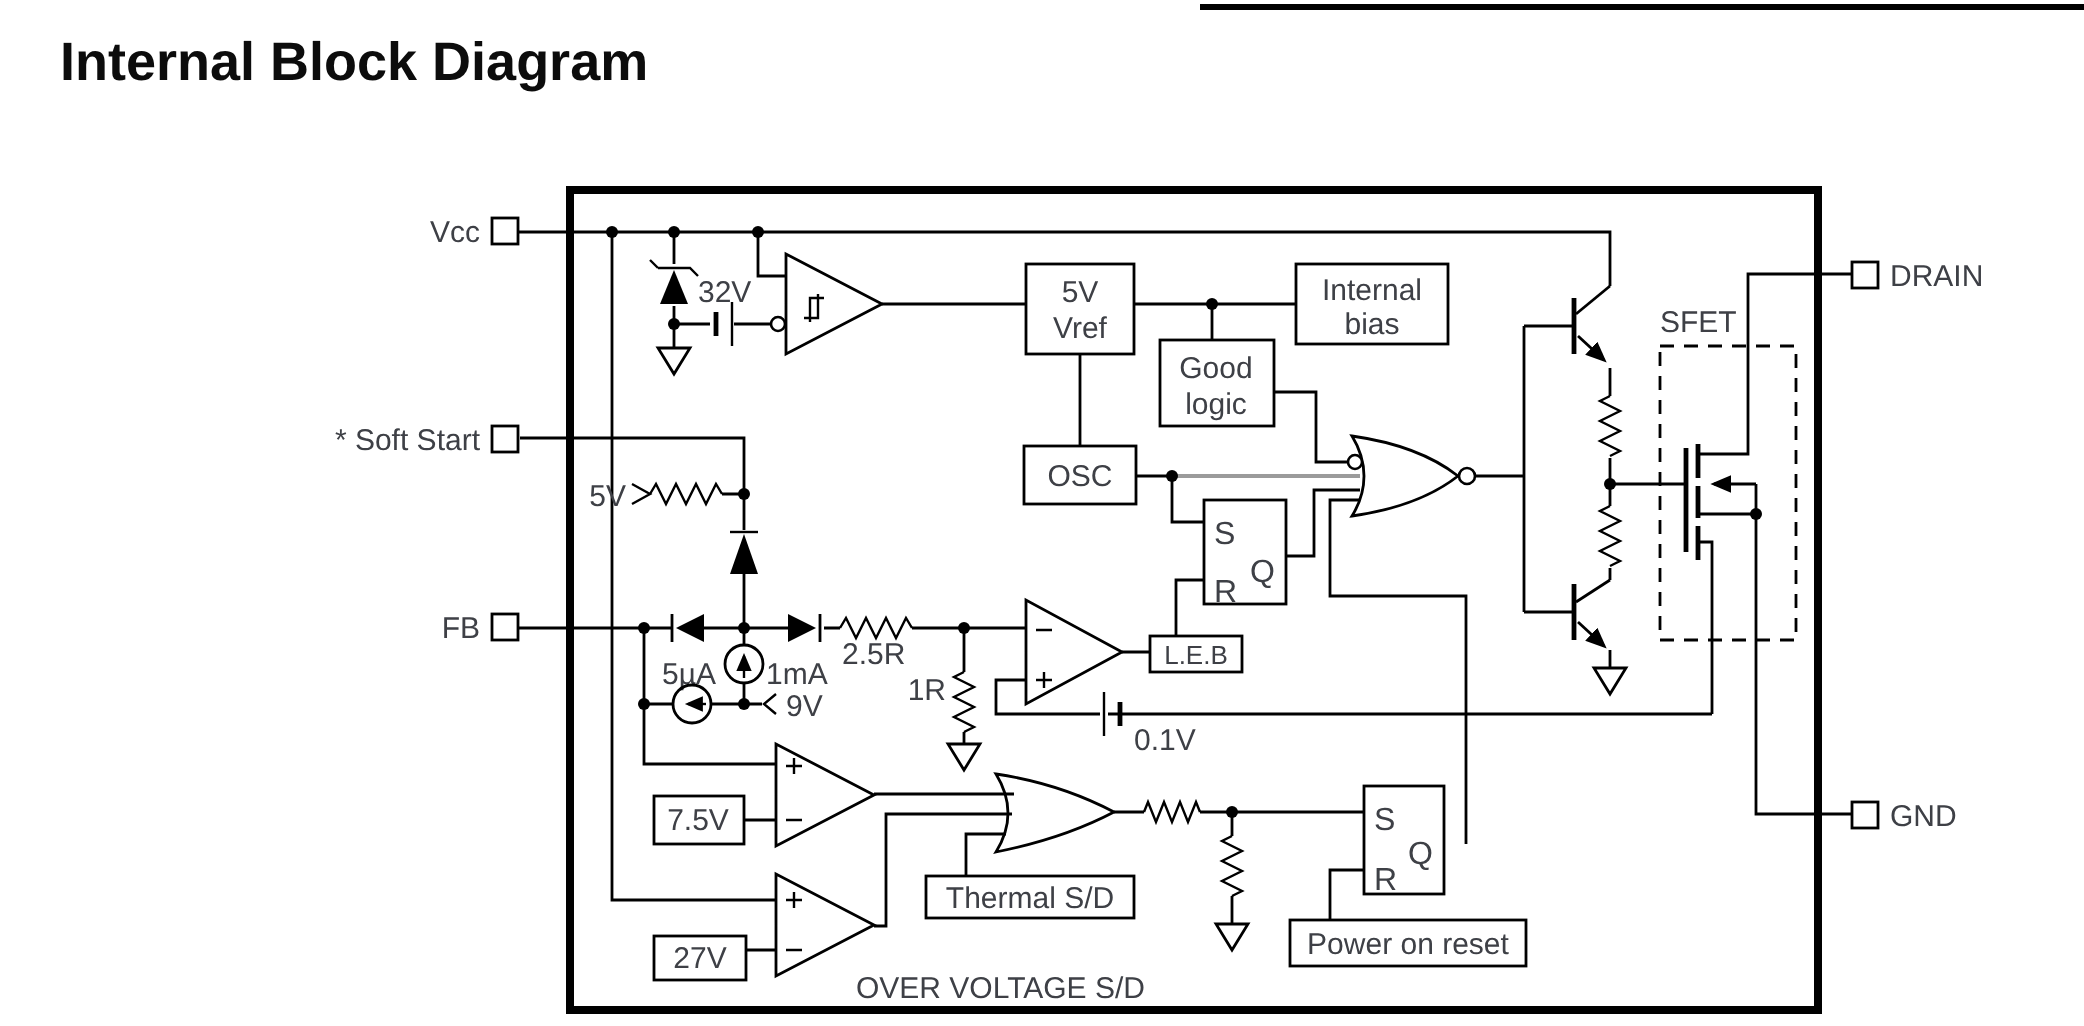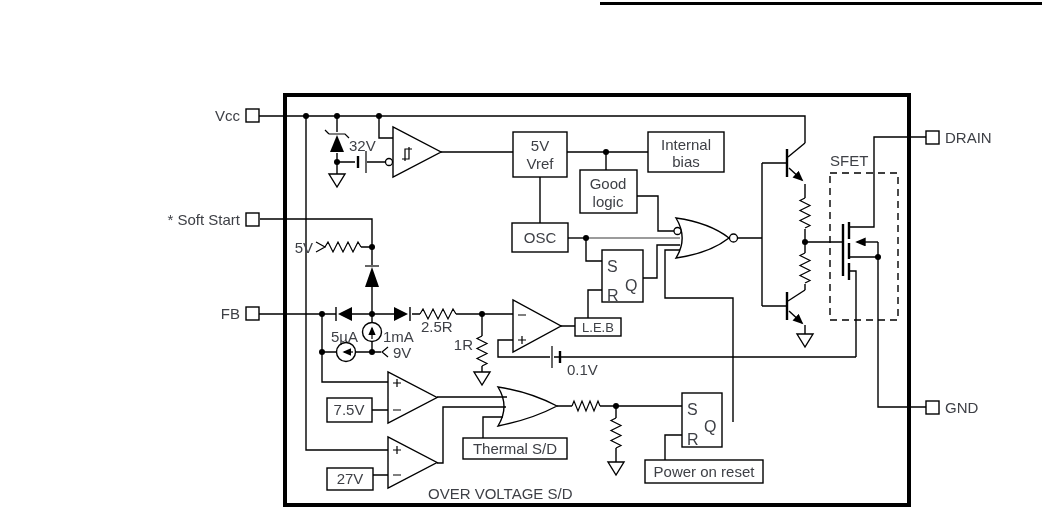--- a/index.html
+++ b/index.html
@@ -21,20 +21,21 @@
   .dash{fill:none;stroke:var(--line);stroke-width:1.4;stroke-dasharray:7 5;}
   .osc{fill:none;stroke:var(--osc-wire);stroke-width:2;}
   .bubble{fill:var(--background);stroke:var(--line);stroke-width:1.3;}
   .sm{font-size:13px;}
   .latch{font-size:16px;}
 </style>
 </head>
 <body>
 
 <div class="stage">
+  <h1 class="title">Internal Block Diagram</h1>
 
   <svg width="1042" height="513" viewBox="0 0 1042 513">
     <defs>
       <marker id="ah" orient="auto" markerWidth="9" markerHeight="8" refX="6.2" refY="3.2">
         <path d="M0,0 L7.5,3.2 L0,6.4 Z" fill="#000"></path>
       </marker>
     </defs>
 
     <rect x="600" y="2" width="442" height="3" class="fillb"></rect>
 

